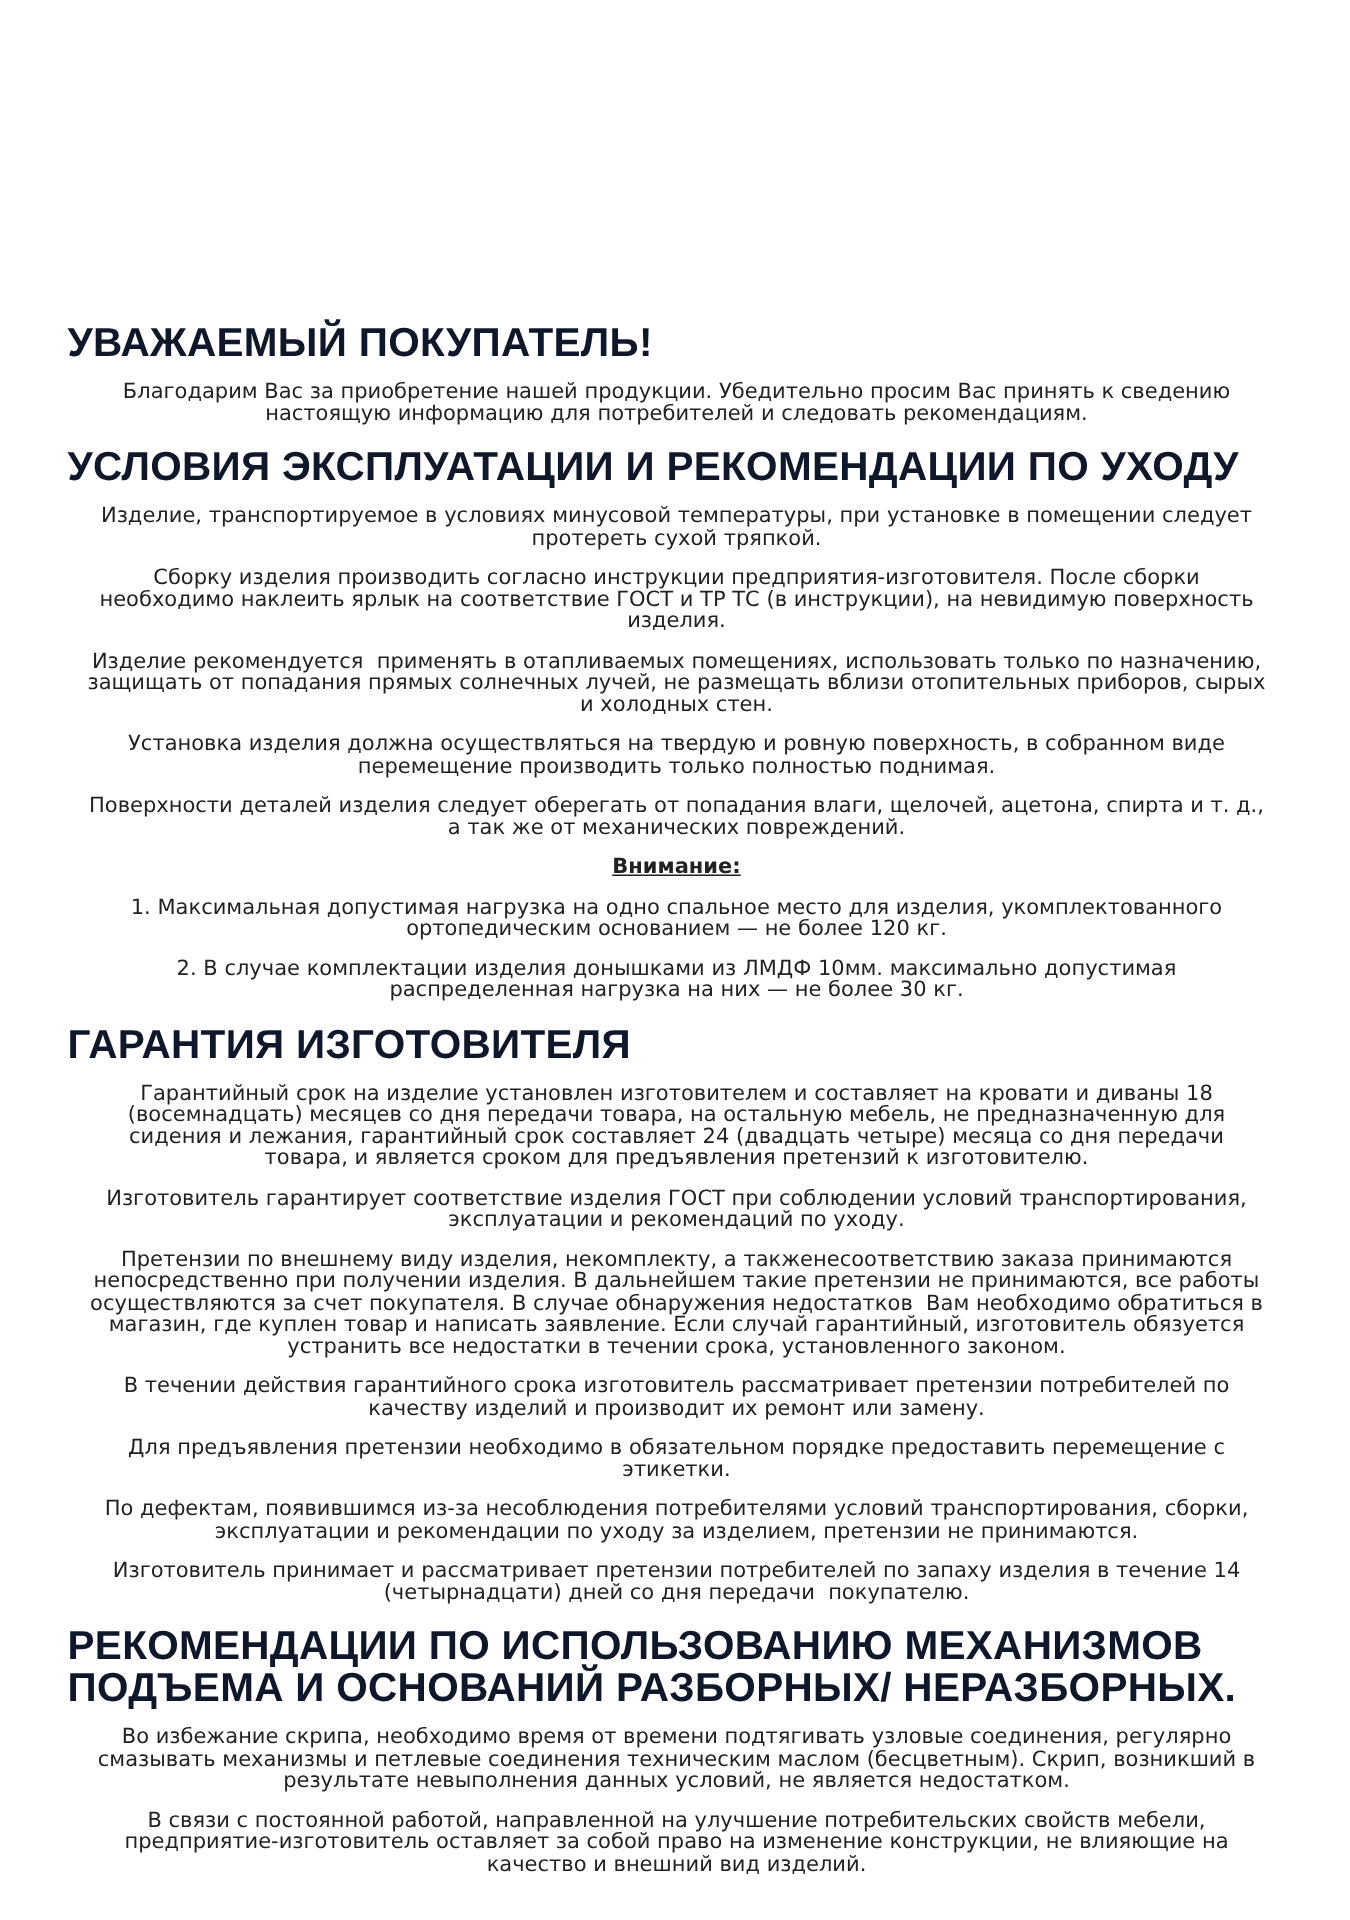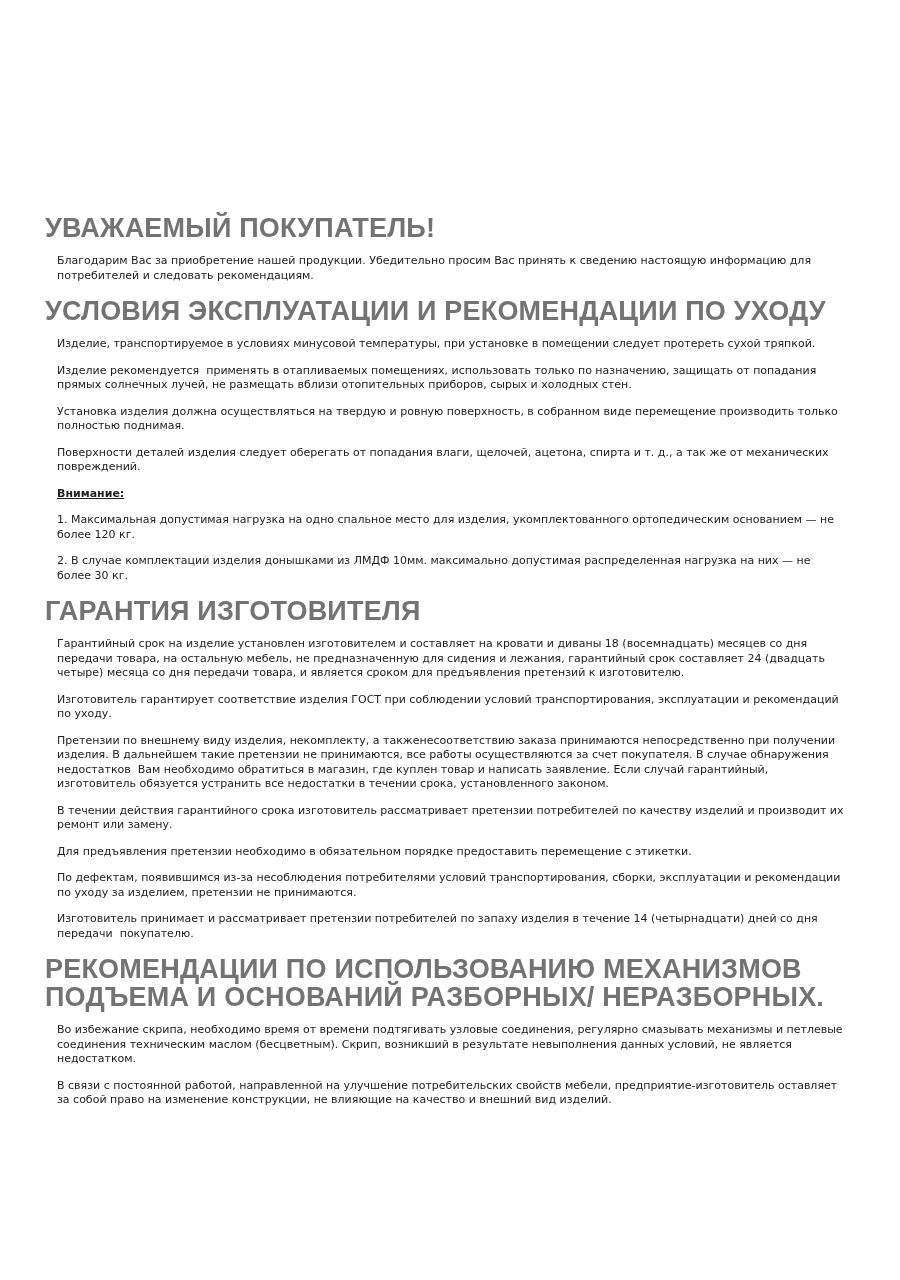--- a/index.html
+++ b/index.html
@@ -17,49 +17,50 @@
     font-family: "DejaVu Sans", sans-serif;
     color: #222222;
   }
   .sec { margin: 0; }
   .h {
     font-family: "Liberation Sans", sans-serif;
     font-weight: bold;
     font-size: 27px;
     line-height: 28px;
     letter-spacing: 0.2px;
-    color: #737373;
+    color: #0f172a;
     margin: 14px 0 4px 0;
   }
   .sec:first-child .h { margin-top: 0; }
   .body {
-    font-size: 11px;
+    font-size: 14px;
     line-height: 14.5px;
     margin: 12px;
     white-space: pre-wrap;
-    text-align: left;
+    text-align: center;
   }
   .attention-label {
     font-weight: bold;
     text-decoration: underline;
   }
 </style>
 </head>
 <body>
 
 <div class="page">
 
   <section class="sec">
     <h1 class="h">УВАЖАЕМЫЙ ПОКУПАТЕЛЬ!</h1>
     <p class="body">Благодарим Вас за приобретение нашей продукции. Убедительно просим Вас принять к сведению настоящую информацию для потребителей и следовать рекомендациям.</p>
   </section>
 
   <section class="sec">
     <h1 class="h">УСЛОВИЯ ЭКСПЛУАТАЦИИ И РЕКОМЕНДАЦИИ ПО УХОДУ</h1>
     <p class="body">Изделие, транспортируемое в условиях минусовой температуры, при установке в помещении следует протереть сухой тряпкой.</p>
+    <p class="body">Сборку изделия производить согласно инструкции предприятия-изготовителя. После сборки необходимо наклеить ярлык на соответствие ГОСТ и ТР ТС (в инструкции), на невидимую поверхность изделия.</p>
     <p class="body">Изделие рекомендуется  применять в отапливаемых помещениях, использовать только по назначению, защищать от попадания прямых солнечных лучей, не размещать вблизи отопительных приборов, сырых и холодных стен.</p>
     <p class="body">Установка изделия должна осуществляться на твердую и ровную поверхность, в собранном виде перемещение производить только полностью поднимая.</p>
     <p class="body">Поверхности деталей изделия следует оберегать от попадания влаги, щелочей, ацетона, спирта и т. д., а так же от механических повреждений.</p>
     <p class="body attention-label">Внимание:</p>
     <p class="body">1. Максимальная допустимая нагрузка на одно спальное место для изделия, укомплектованного ортопедическим основанием — не более 120 кг.</p>
     <p class="body">2. В случае комплектации изделия донышками из ЛМДФ 10мм. максимально допустимая распределенная нагрузка на них — не более 30 кг.</p>
   </section>
 
   <section class="sec">
     <h1 class="h">ГАРАНТИЯ ИЗГОТОВИТЕЛЯ</h1>

